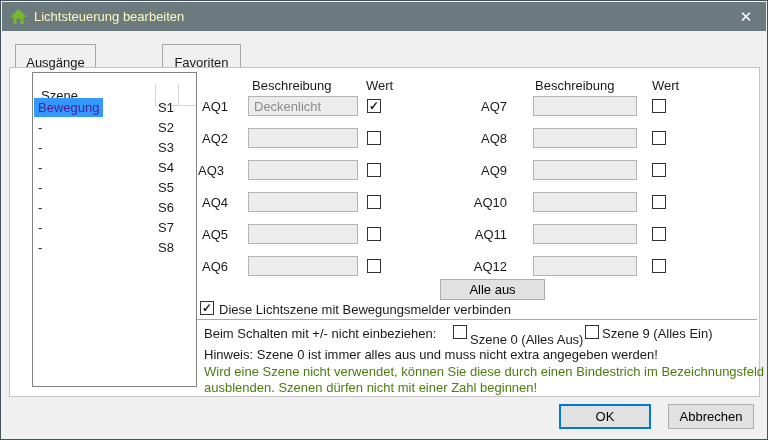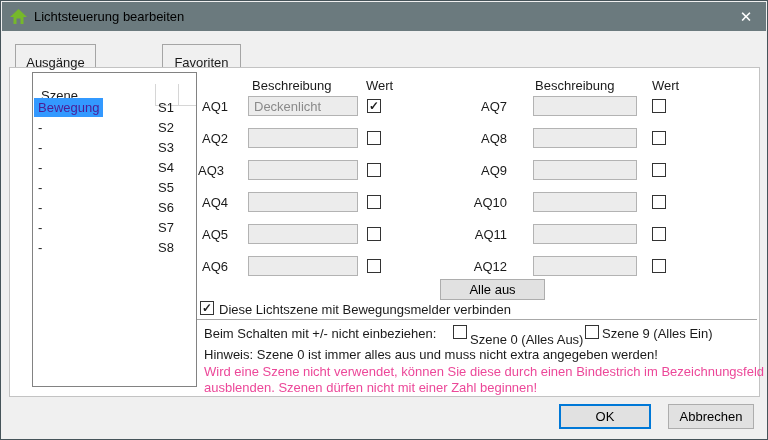--- a/index.html
+++ b/index.html
@@ -6,21 +6,21 @@
   html,body { width:768px; height:440px; }
   body { font-family:"Liberation Sans", sans-serif; font-size:13px; color:#1a1a1a; background:#fff; }
 
   .dialog { position:relative; width:768px; height:440px; background:#f0f0f0;
             border:1px solid #46545a; overflow:hidden; }
 
   
   .titlebar { position:absolute; left:1px; top:1px; right:1px; height:29px;
               background:#6b7a7e; display:flex; align-items:center; }
   .titlebar .app-icon { margin-left:8px; width:17px; height:15px; flex:0 0 auto; }
-  .titlebar .title { color:#000000; margin-left:7px; font-size:13px; }
+  .titlebar .title { color:#fef9c3; margin-left:7px; font-size:13px; }
   .titlebar .close { margin-left:auto; width:40px; height:29px; color:#ffffff;
                      font-size:15px; display:flex; align-items:center; justify-content:center;
                      cursor:default; }
 
   
   .tab { position:absolute; background:#f0f0f0; border:1px solid #a5a5a5; border-bottom:none;
          font-size:13px; text-align:center; padding-top:10px; z-index:2; }
   .tab.inactive { top:43px; height:23px; }
   .tab.active { top:40px; height:27px; background:#ffffff; z-index:4; }
 
@@ -64,21 +64,21 @@
   .separator { position:absolute; left:187px; top:251px; width:560px; height:1px; background:#a8a8a8; }
 
   .exclude-row { position:absolute; left:194px; top:256px; height:18px; }
   .exclude-row .ex-label { position:absolute; left:0; top:2px; white-space:nowrap; }
   .exclude-row .cb1 { position:absolute; left:249px; top:1px; }
   .exclude-row .lb1 { position:absolute; left:266px; top:8px; white-space:nowrap; }
   .exclude-row .cb2 { position:absolute; left:381px; top:1px; }
   .exclude-row .lb2 { position:absolute; left:398px; top:2px; white-space:nowrap; }
 
   .hint1 { position:absolute; left:194px; top:279px; width:560px; color:#1a1a1a; }
-  .hint2 { position:absolute; left:194px; top:296px; width:562px; color:#ec4899; line-height:16px; }
+  .hint2 { position:absolute; left:194px; top:296px; width:562px; color:#4d7c0f; line-height:16px; }
 
   
   .footer-btn { position:absolute; top:403px; height:25px; }
   .ok-btn { left:558px; width:92px; border:2px solid #0078d7; }
   .cancel-btn { left:667px; width:86px; }
 </style>
 </head>
 <body>
 
 <div class="dialog">

